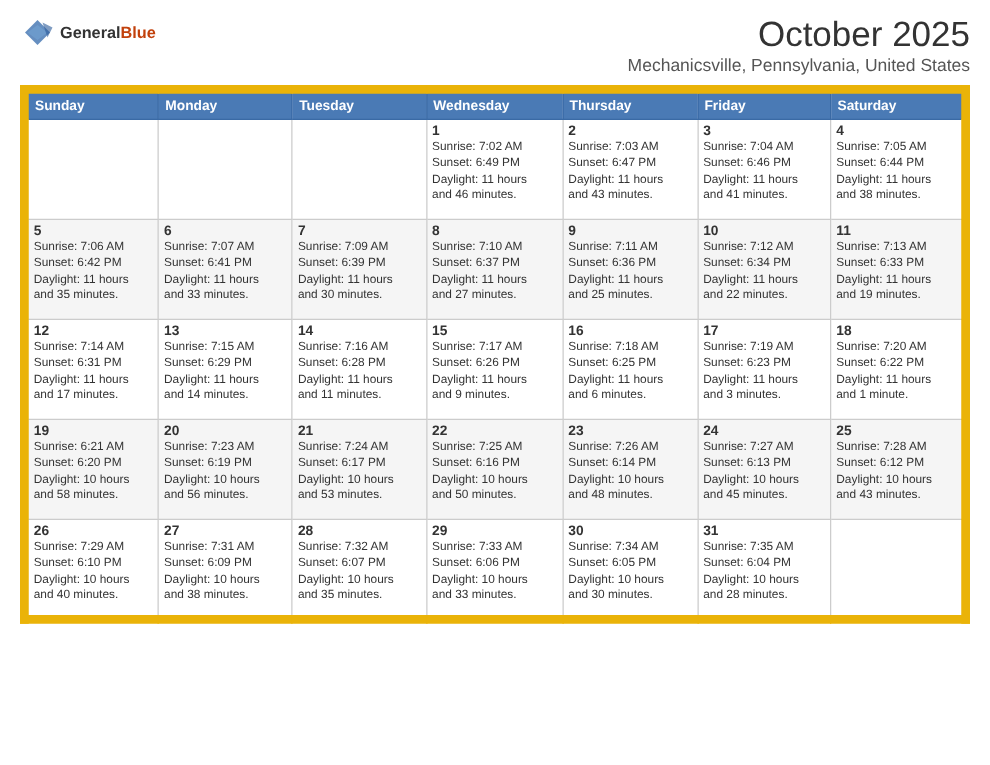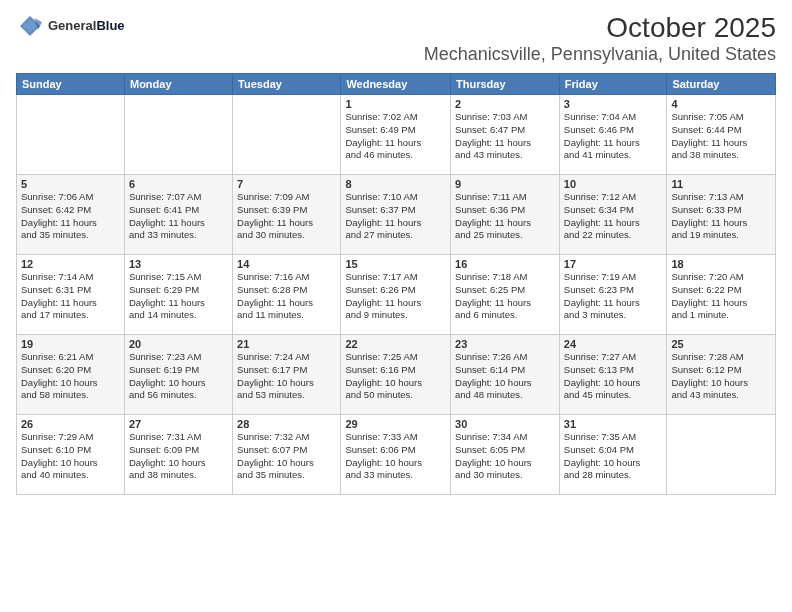--- a/index.html
+++ b/index.html
@@ -33,42 +33,42 @@
       line-height: 1.1;
     }
     .logo-general {
       font-size: 13px;
       font-weight: bold;
       color: #333;
     }
     .logo-blue {
       font-size: 13px;
       font-weight: bold;
-      color: #0f172a;
+      color: #c2410c;
     }
     .logo-icon {
       width: 28px;
       height: 28px;
     }
     .title-block {
       text-align: right;
     }
     .month-title {
       font-size: 28px;
       font-weight: normal;
       color: #333;
     }
     .location {
-      font-size: 18px;
+      font-size: 14px;
       color: #555;
     }
     .calendar {
       width: 100%;
       border-collapse: collapse;
-      border: 1px solid #eab308;
+      border: 7px solid #eab308;
     }
     .calendar th {
       background: #4a7ab5;
       color: #fff;
       font-size: 11px;
       font-weight: bold;
       text-align: left;
       padding: 4px 5px;
       border: 1px solid #3a6aa5;
     }

